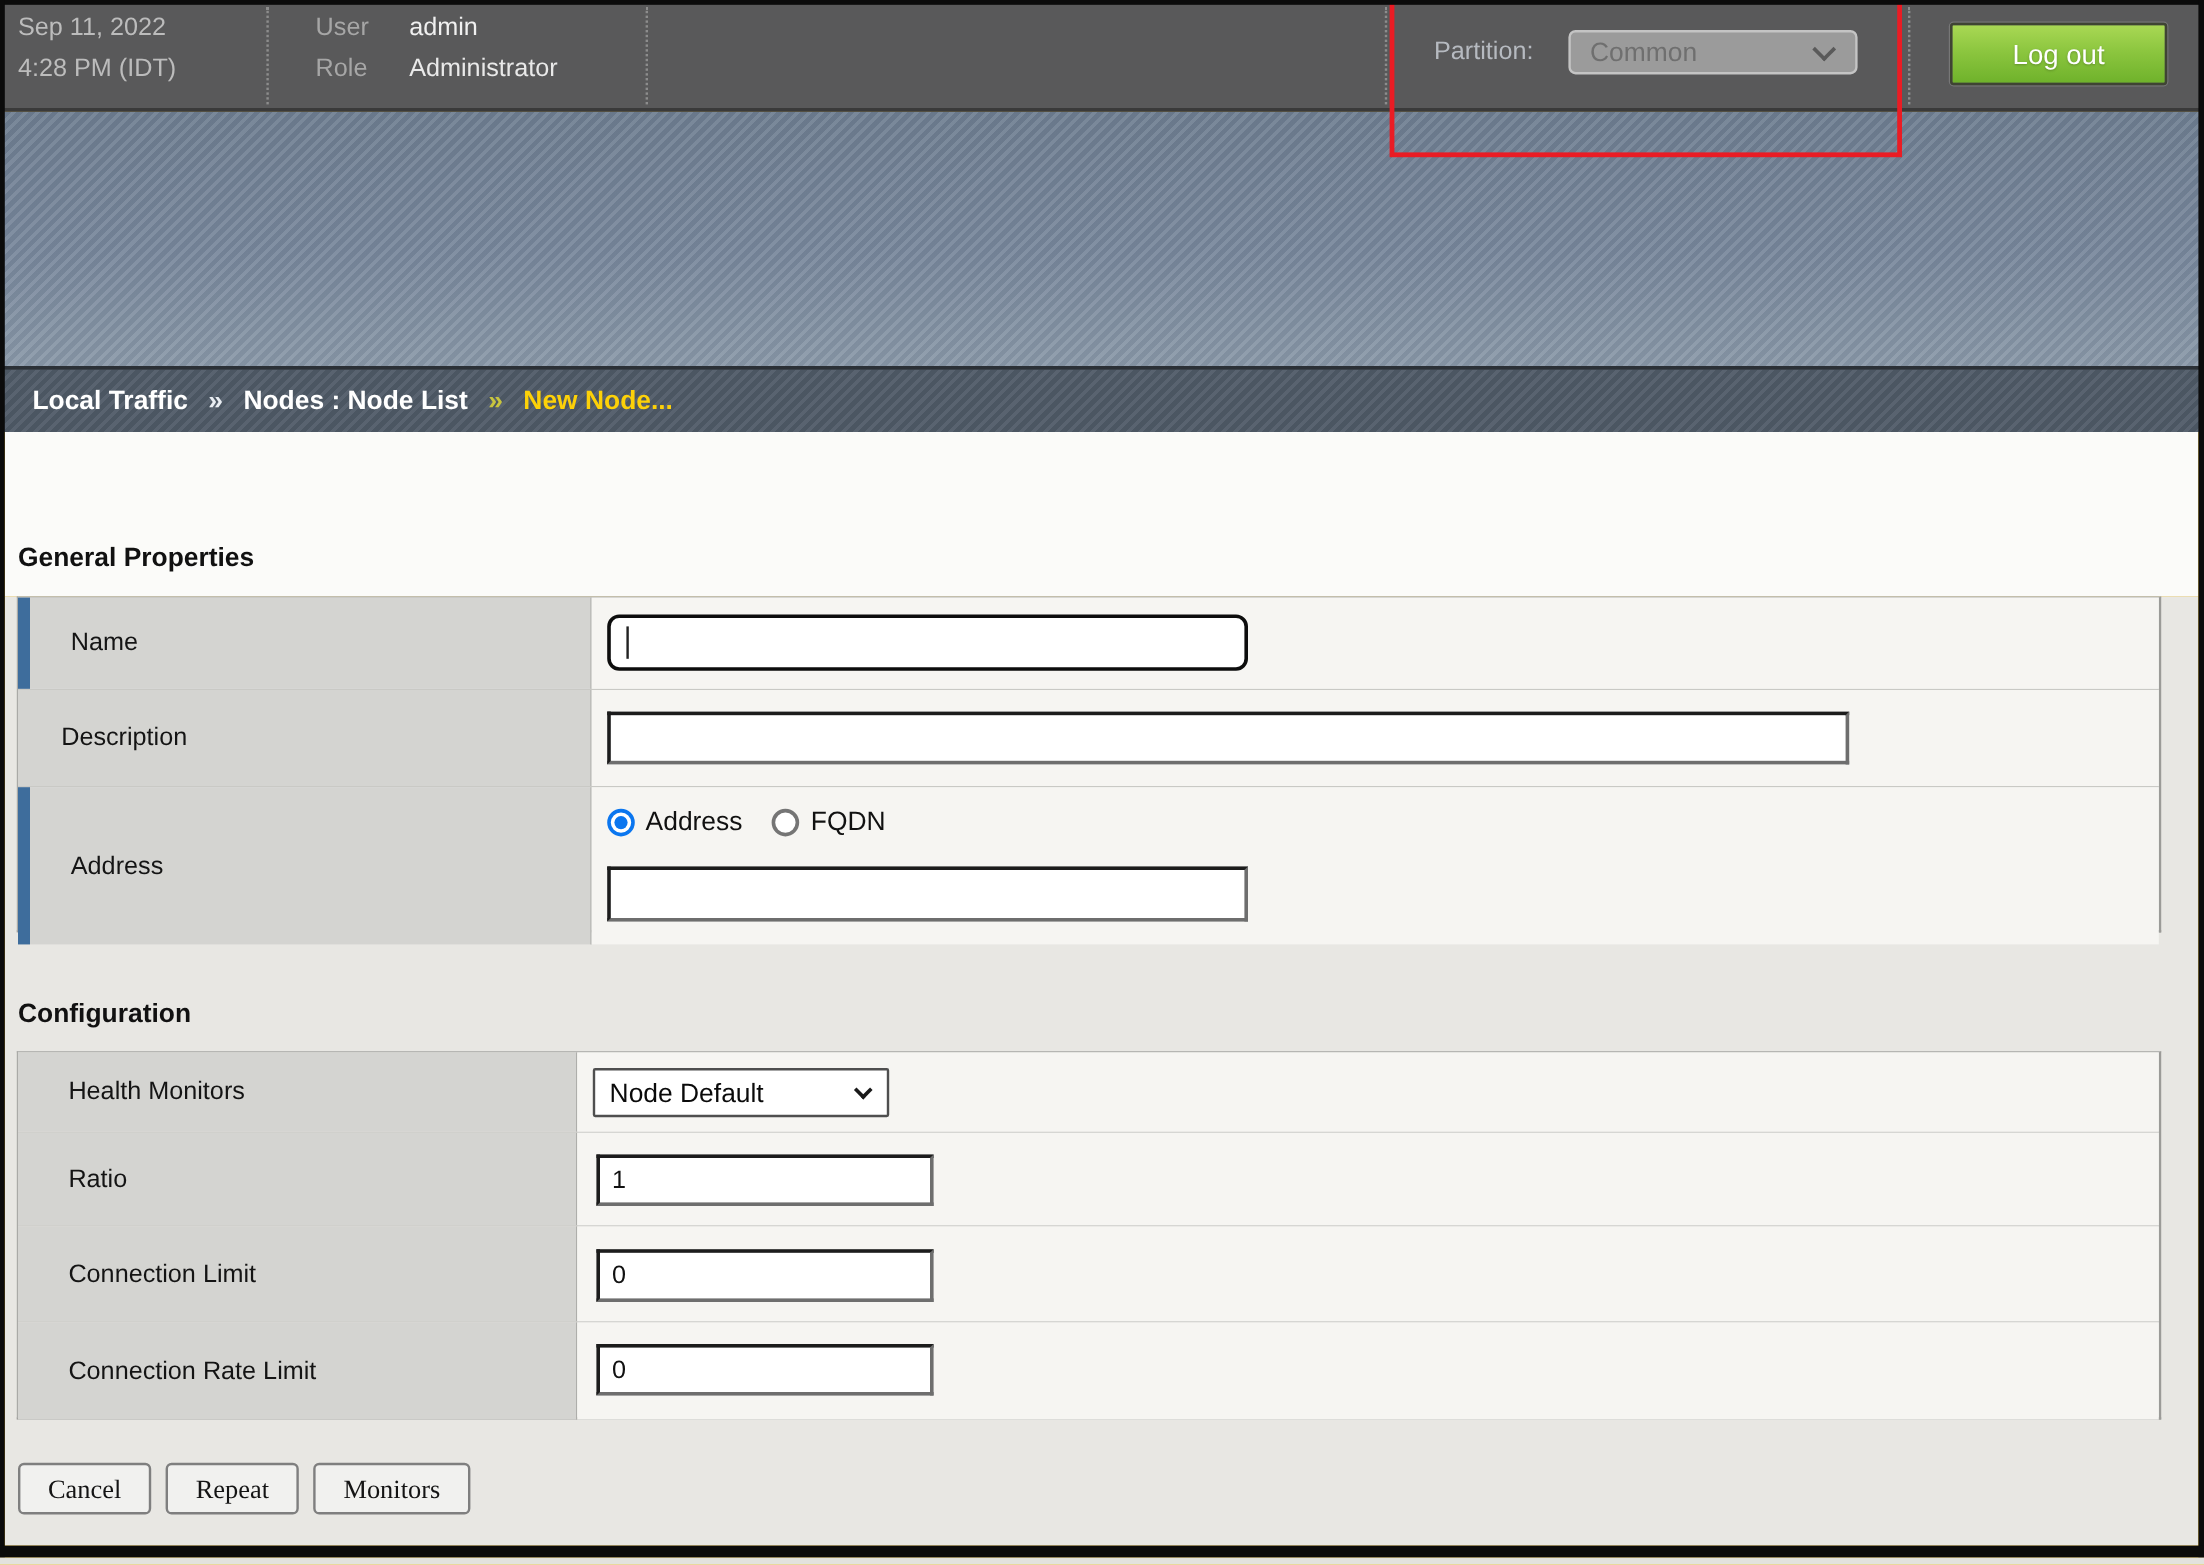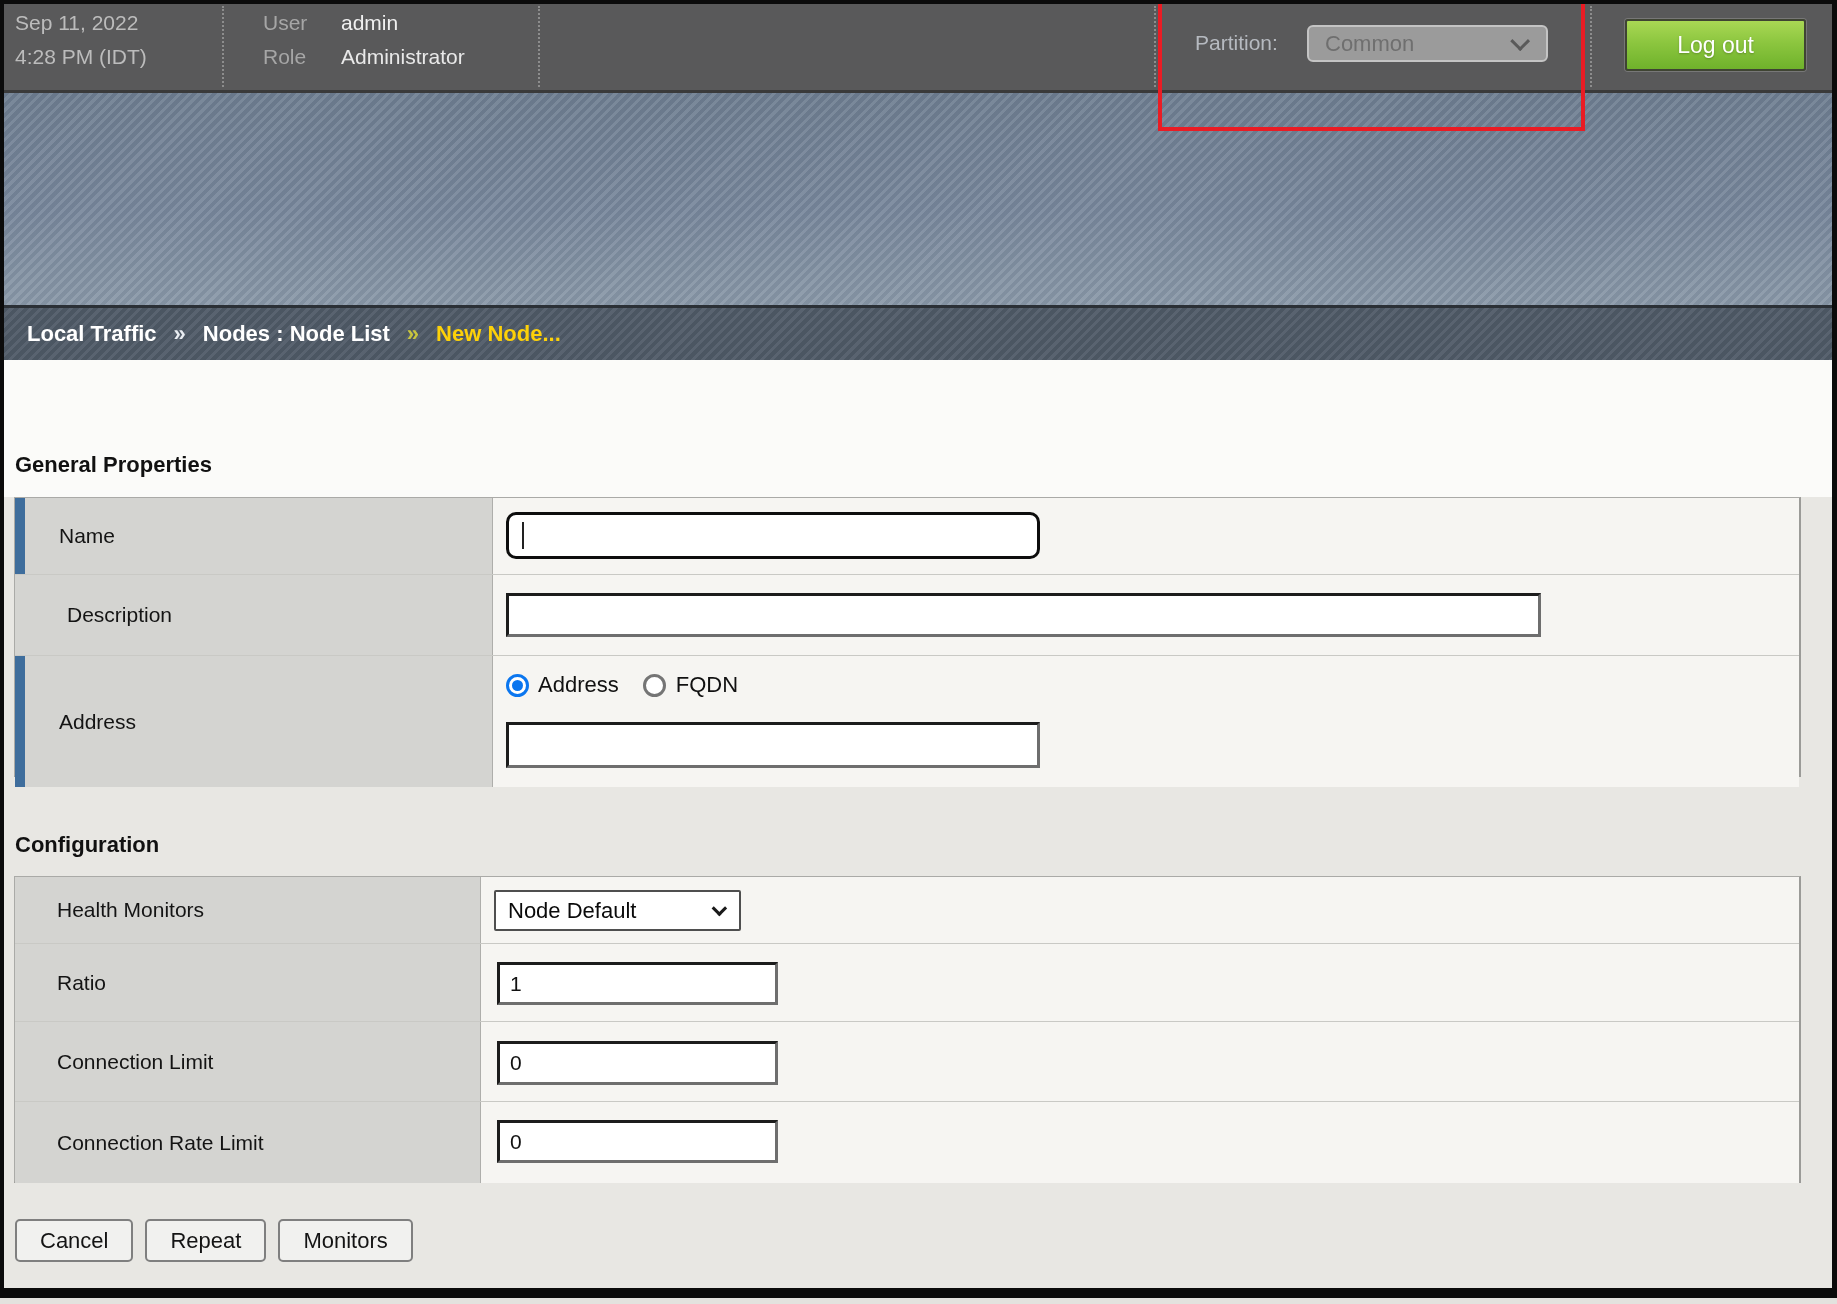--- a/index.html
+++ b/index.html
@@ -74,21 +74,21 @@
 
   
   .ftable { position:absolute; z-index:6; border:1px solid #aaaaa7;
             border-right:2px solid #9b9b98; border-bottom:2px solid #9b9b98; }
   .gp-table  { left:14px; top:497px; width:1787px; height:280px; }
   .cfg-table { left:14px; top:876px; width:1787px; height:307px; }
   .frow { display:flex; width:100%; border-bottom:1px solid #c9c9c5; }
   .frow:last-child { border-bottom:none; }
   .fcell-label { position:relative; background:#d4d4d1; border-right:1px solid #aeaeab;
                  display:flex; align-items:center; font-size:21px; color:#141414; }
-  .gp-table  .fcell-label { width:478px; padding-left:52px; }
+  .gp-table  .fcell-label { width:478px; padding-left:36px; }
   .cfg-table .fcell-label { width:466px; padding-left:42px; }
   .fcell-label.required { padding-left:44px; }
   .req-bar { position:absolute; left:0; top:0; width:10px; height:100%; background:#3e6d9c; }
   .fcell-value { position:relative; flex:1; background:#f6f5f2; }
 
   
   .row-name  { height:77px; } .row-desc { height:81px; } .row-addr { height:131px; }
   .row-hm { height:67px; } .row-ratio { height:78px; } .row-cl { height:80px; } .row-crl { height:81px; }
 
   
@@ -122,21 +122,21 @@
       border:2px solid #4f4f4f; border-radius:2px; display:flex; align-items:center;
       justify-content:space-between; padding:0 12px; cursor:pointer; }
   .hm-select .val { font-size:22px; color:#0a0a0a; }
   .hm-select .chev { border-color:#1a1a1a; width:11px; height:11px; border-width:0 0 3px 3px;
       border-style:solid; transform:rotate(-45deg) translateY(-3px); }
 
   
   .btn-row { position:absolute; left:15px; top:1219px; display:flex; gap:12px; z-index:6; }
   .btn { height:43px; padding:16px 23px; background:#f1f1ef; border:2px solid #7f7f7f; border-radius:5px;
          font-size:22px; color:#141414; display:flex; align-items:center; cursor:pointer;
-         font-family:Liberation Sans, sans-serif; }
+         font-family:Liberation Serif, serif; }
 </style>
 </head>
 <body>
 
 <div class="screen">
 
   <div class="header">
     <div class="hdr-text date1">Sep 11, 2022</div>
     <div class="hdr-text date2">4:28 PM (IDT)</div>
     <div class="hdr-sep sep1"></div>

